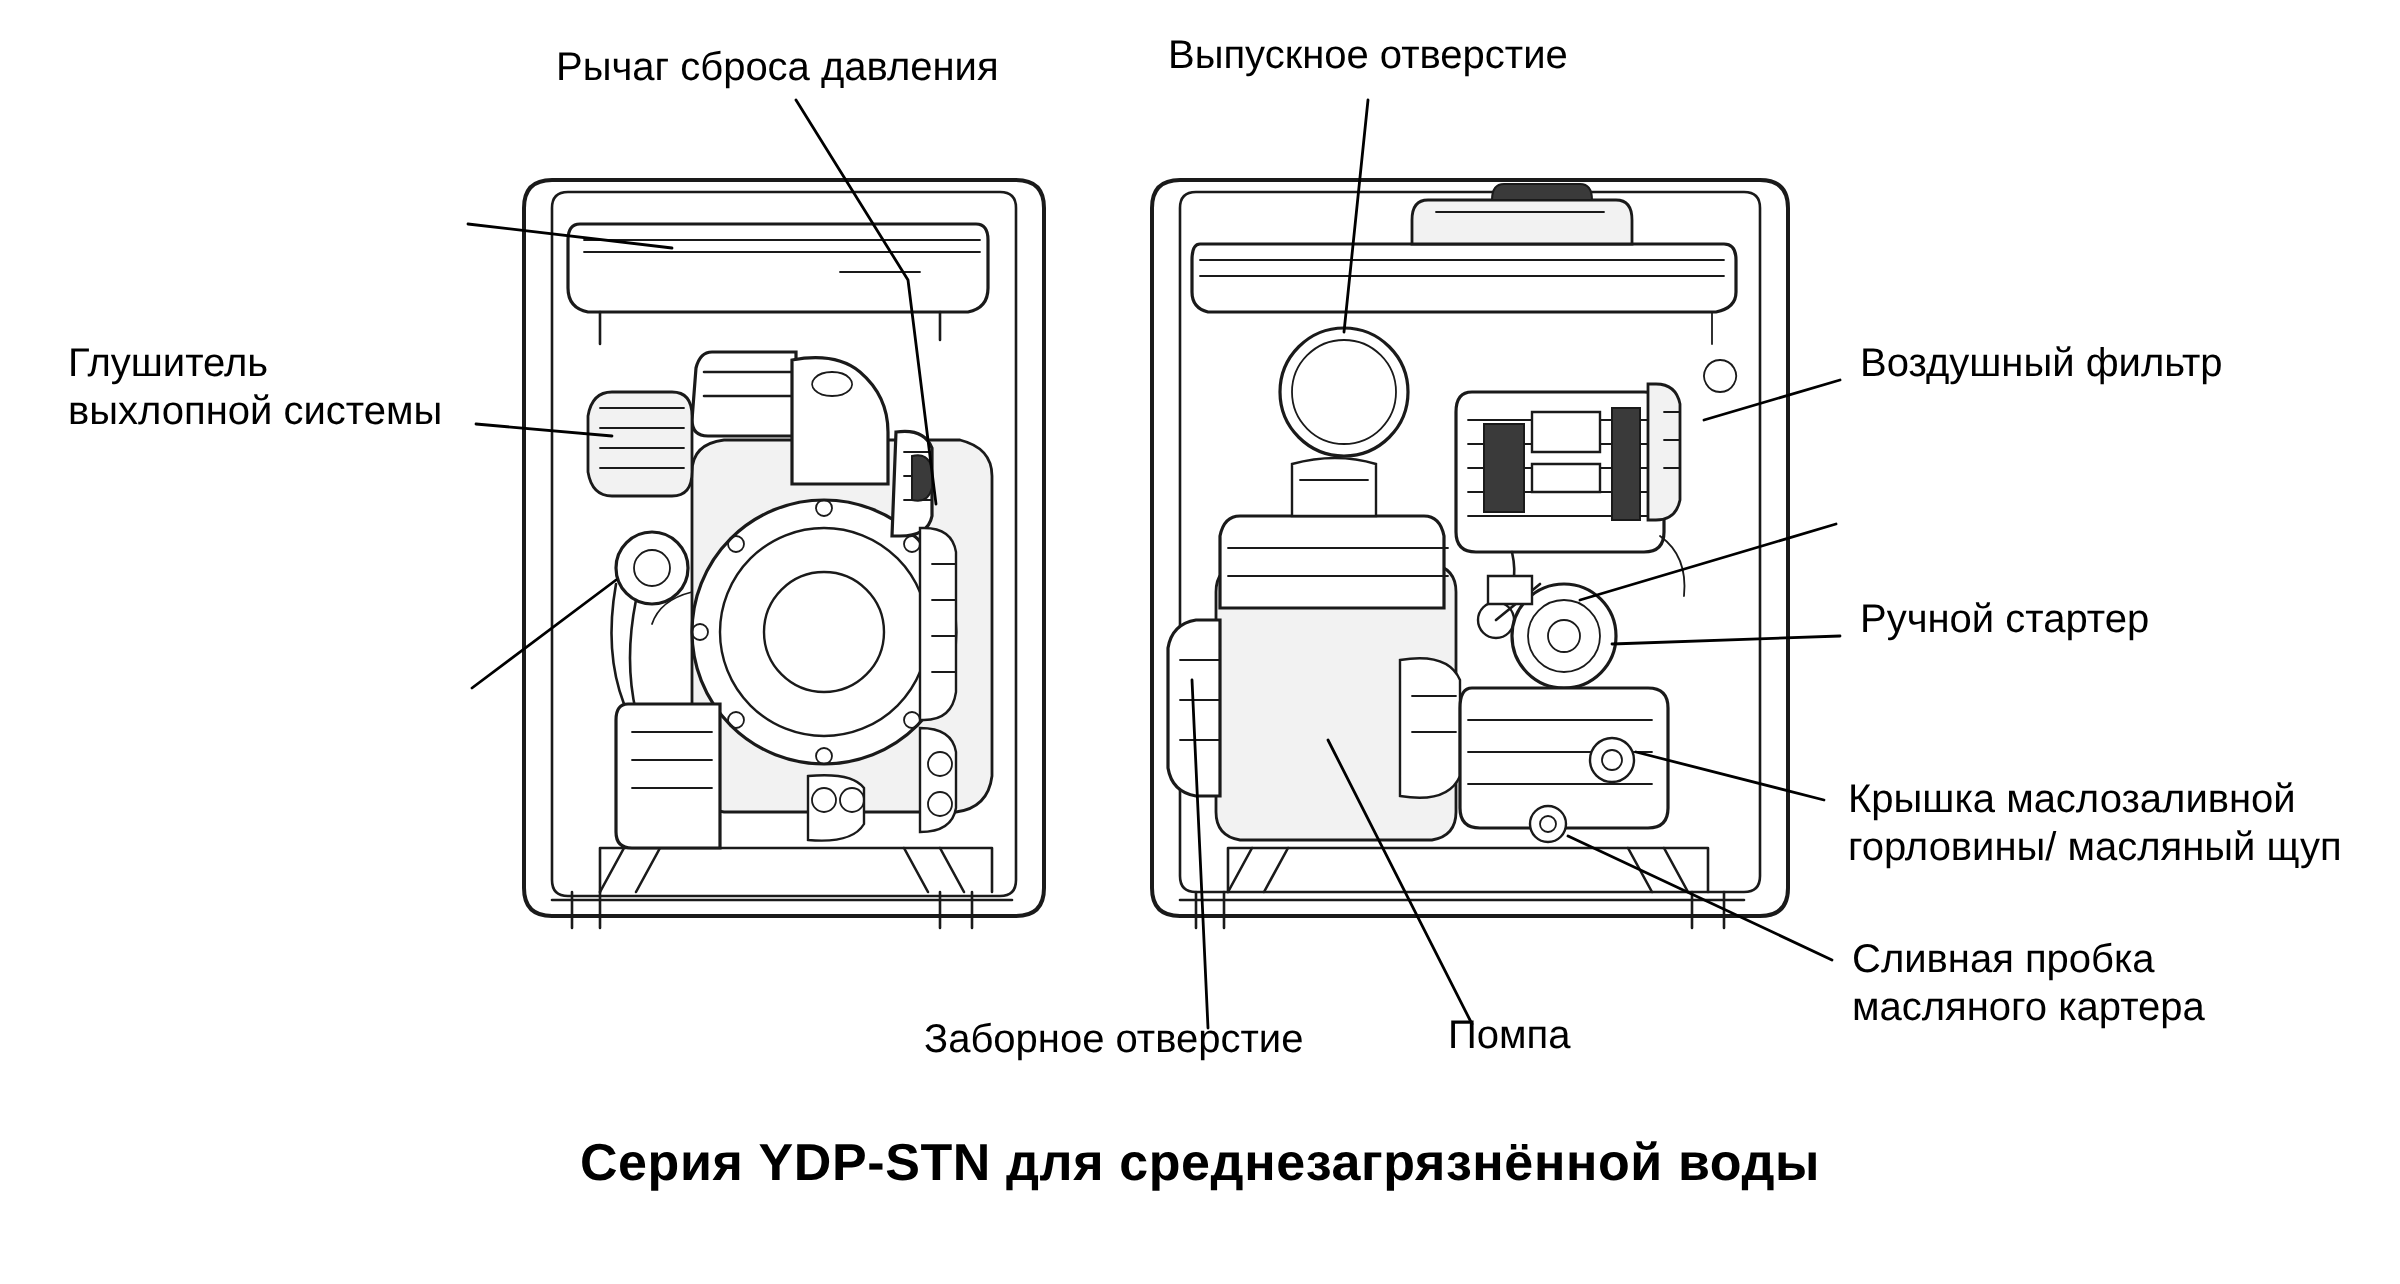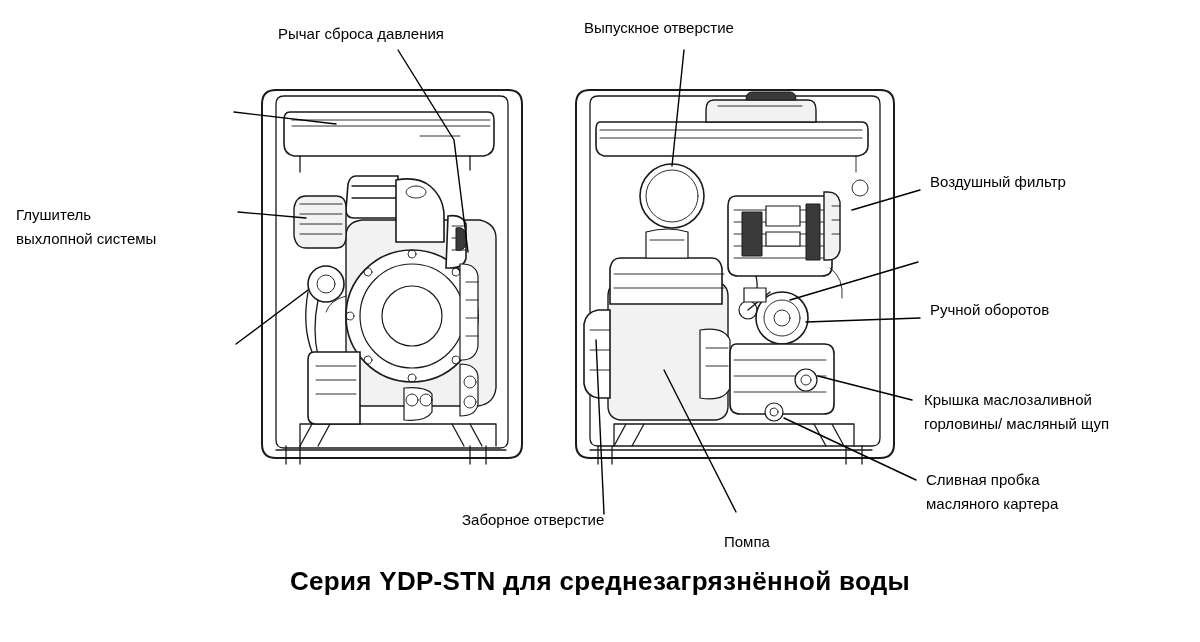--- a/index.html
+++ b/index.html
@@ -8,21 +8,21 @@
     background:#ffffff;
     font-family:"Liberation Sans", sans-serif;
     color:#000000;
     overflow:hidden;
     position:relative;
   }
   #stage{position:absolute;left:0;top:0;width:1200px;height:642px;}
   svg.layer{position:absolute;left:0;top:0;width:1200px;height:642px;}
   .lbl{
     position:absolute;
-    font-size:15px;
+    font-size:20px;
     line-height:24px;
     color:#000;
     white-space:pre;
   }
   .caption{
     position:absolute;
     left:0;right:0;
     top:566px;
     text-align:center;
     font-size:26px;
@@ -195,25 +195,25 @@
       <path class="lead" d="M916 480 L784 418"></path>
 
       <path class="lead" d="M604 514 L596 340"></path>
 
       <path class="lead" d="M736 512 L664 370"></path>
     </g>
   </svg>
 
   <div class="lbl" style="left:278px;top:22px;">Рычаг сброса давления</div>
   <div class="lbl" style="left:584px;top:16px;">Выпускное отверстие</div>
-  <div class="lbl" style="left:16px;top:170px;margin-top:33px;">Глушитель
+  <div class="lbl" style="left:34px;top:170px;">Глушитель
 выхлопной системы</div>
   <div class="lbl" style="left:930px;top:170px;">Воздушный фильтр</div>
-  <div class="lbl" style="left:930px;top:298px;">Ручной оборотов</div>
+  <div class="lbl" style="left:930px;top:298px;">Ручной стартер</div>
   <div class="lbl" style="left:924px;top:388px;">Крышка маслозаливной
 горловины/ масляный щуп</div>
   <div class="lbl" style="left:926px;top:468px;">Сливная пробка
 масляного картера</div>
   <div class="lbl" style="left:462px;top:508px;">Заборное отверстие</div>
-  <div class="lbl" style="left:724px;top:506px;margin-top:24px;">Помпа</div>
+  <div class="lbl" style="left:724px;top:506px;">Помпа</div>
 
   <div class="caption">Серия YDP-STN для среднезагрязнённой воды</div>
 </div>
 
 </body></html>

